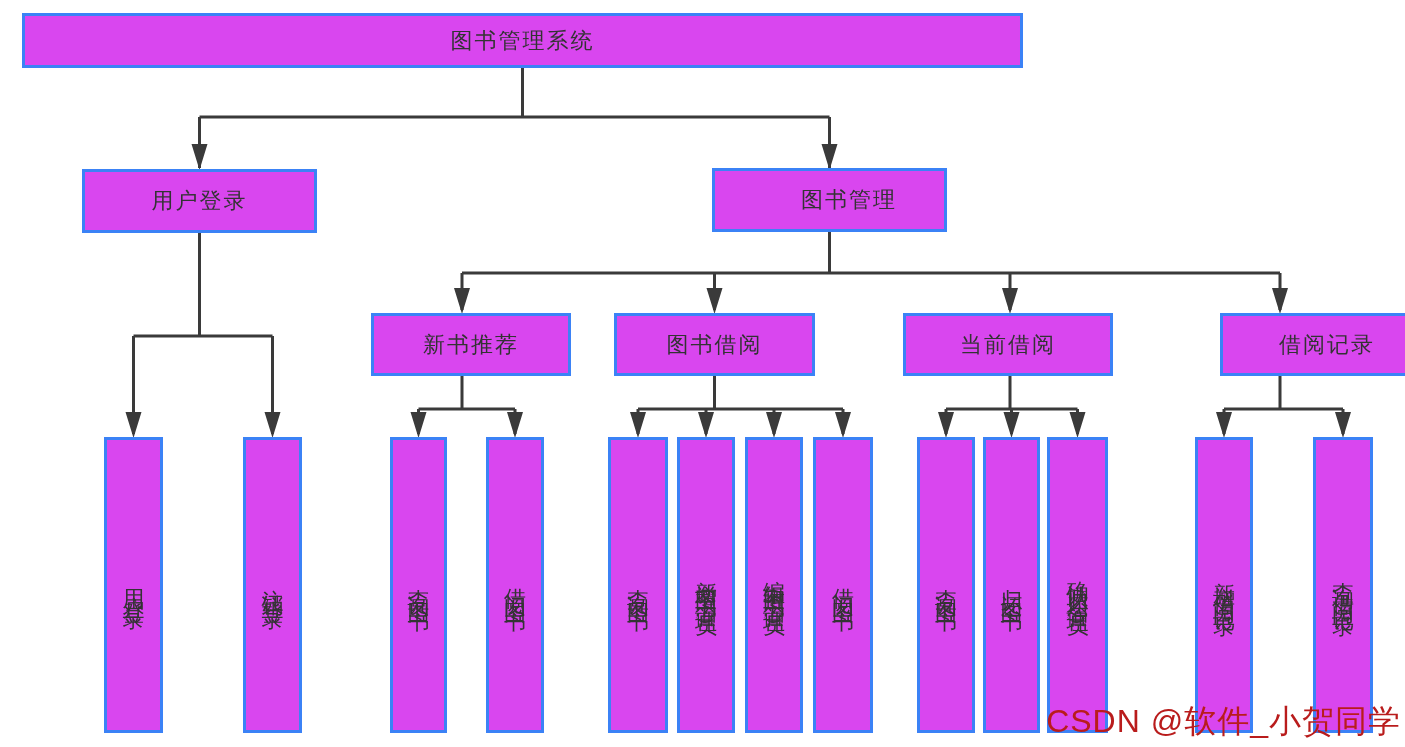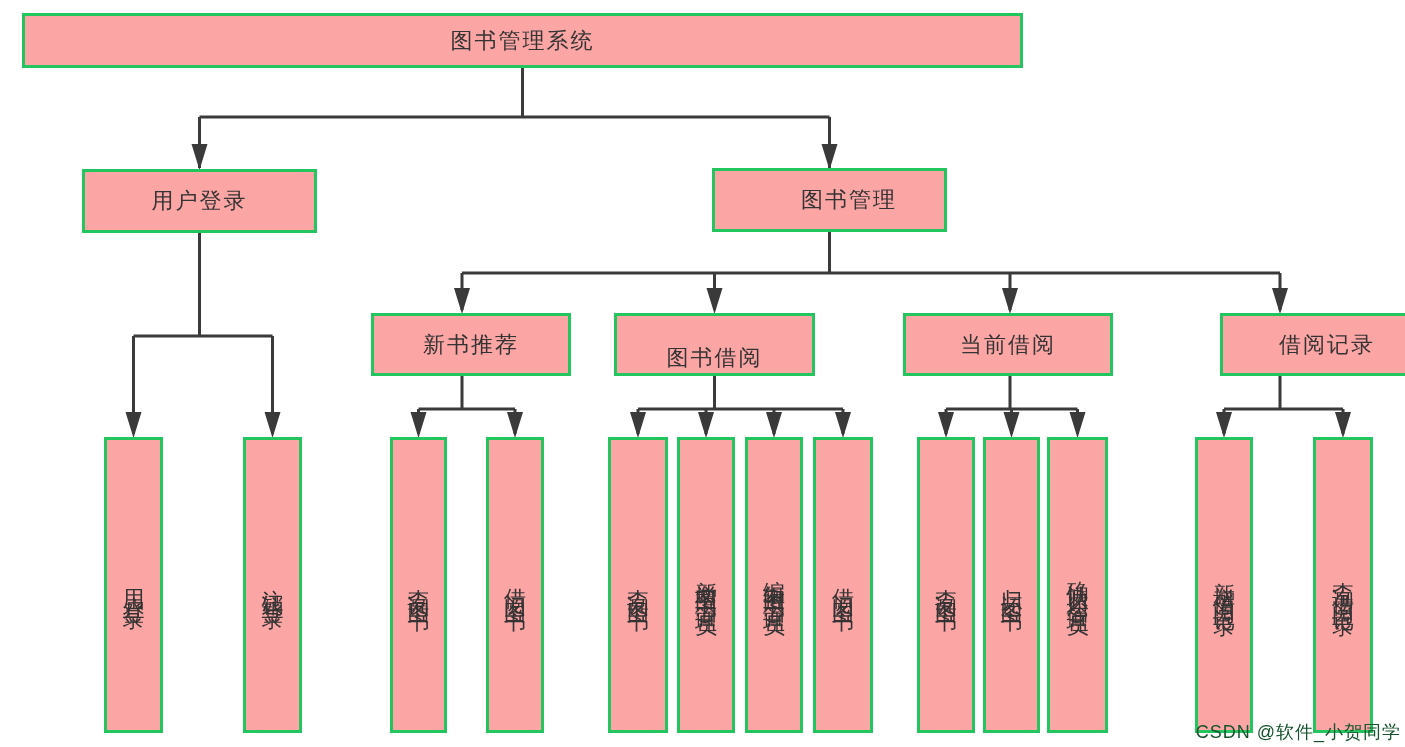--- a/index.html
+++ b/index.html
@@ -18,22 +18,22 @@
   .connectors {
     position: absolute;
     left: 0;
     top: 0;
     width: 1405px;
     height: 747px;
   }
   .box {
     position: absolute;
     box-sizing: border-box;
-    background: #fca5a5;
-    border: 3px solid #22c55e;
+    background: #d946ef;
+    border: 3px solid #3b82f6;
     display: flex;
     align-items: center;
     justify-content: center;
     color: #333333;
   }
   .box .lbl {
     font-size: 22px;
     letter-spacing: 2px;
     white-space: nowrap;
   }
@@ -47,42 +47,42 @@
     white-space: nowrap;
   }
   .vbox.long .lbl {
     letter-spacing: 5px;
   }
   
   .b-root   { left: 22px;   top: 13px;  width: 1001px; height: 55px; }
   .b-l2a    { left: 82px;   top: 169px; width: 235px;  height: 64px; }
   .b-l2b    { left: 712px;  top: 168px; width: 235px;  height: 64px; padding-left: 39px; }
   .b-l3a    { left: 362px;  top: 313px; width: 200px;  height: 63px; margin-left: 9px; }
-  .b-l3b    { left: 614px;  top: 313px; width: 201px;  height: 63px; align-items: flex-end; }
+  .b-l3b    { left: 614px;  top: 313px; width: 201px;  height: 63px; }
   .b-l3c    { left: 903px;  top: 313px; width: 210px;  height: 63px; }
   .b-l3d    { left: 1220px; top: 313px; width: 214px;  height: 63px; }
   .b-u1     { left: 104px;  top: 437px; width: 59px;   height: 296px; }
   .b-u2     { left: 243px;  top: 437px; width: 59px;   height: 296px; }
   .b-a1     { left: 390px;  top: 437px; width: 57px;   height: 296px; }
   .b-a2     { left: 486px;  top: 437px; width: 58px;   height: 296px; }
   .b-b1     { left: 608px;  top: 437px; width: 60px;   height: 296px; }
   .b-b2     { left: 677px;  top: 437px; width: 58px;   height: 296px; }
   .b-b3     { left: 745px;  top: 437px; width: 58px;   height: 296px; }
   .b-b4     { left: 813px;  top: 437px; width: 60px;   height: 296px; }
   .b-c1     { left: 917px;  top: 437px; width: 58px;   height: 296px; }
   .b-c2     { left: 983px;  top: 437px; width: 57px;   height: 296px; }
   .b-c3     { left: 1047px; top: 437px; width: 61px;   height: 296px; }
   .b-d1     { left: 1195px; top: 437px; width: 58px;   height: 296px; }
   .b-d2     { left: 1313px; top: 437px; width: 60px;   height: 296px; }
   .watermark {
     position: absolute;
     right: 4px;
     bottom: 3px;
-    font-size: 18px;
-    color: #14532d;
+    font-size: 32px;
+    color: #b91c1c;
     letter-spacing: 1px;
     z-index: 10;
     white-space: nowrap;
     margin-top: 41px;
   }
 </style>
 </head>
 <body>
 
 <div class="canvas">

